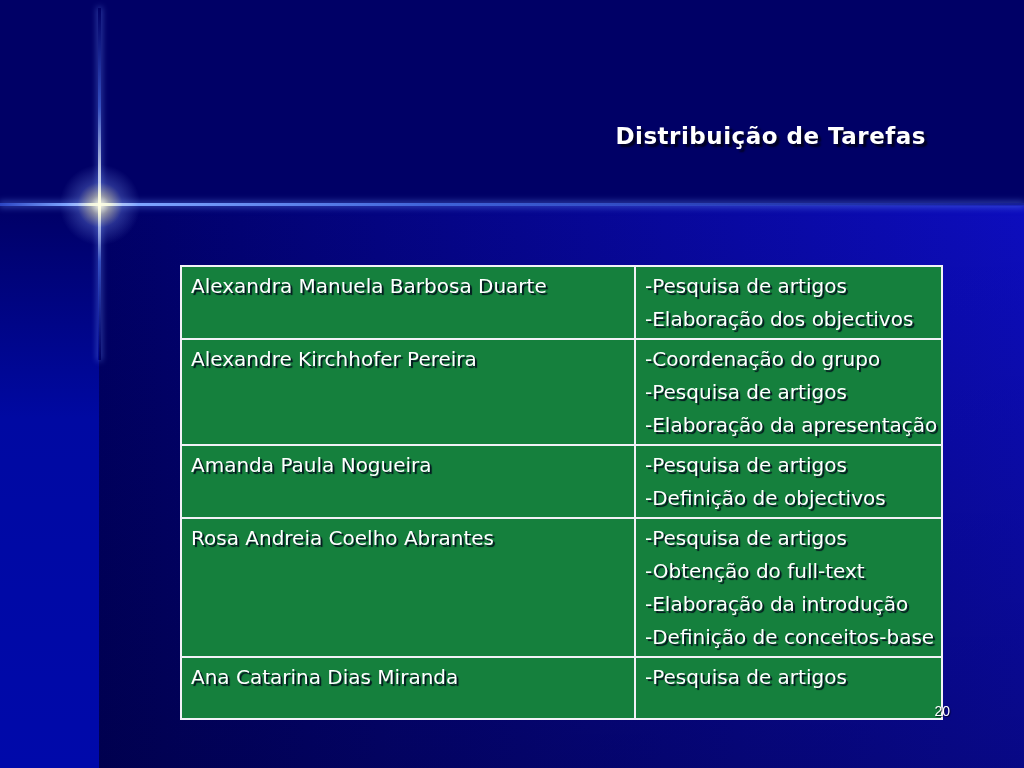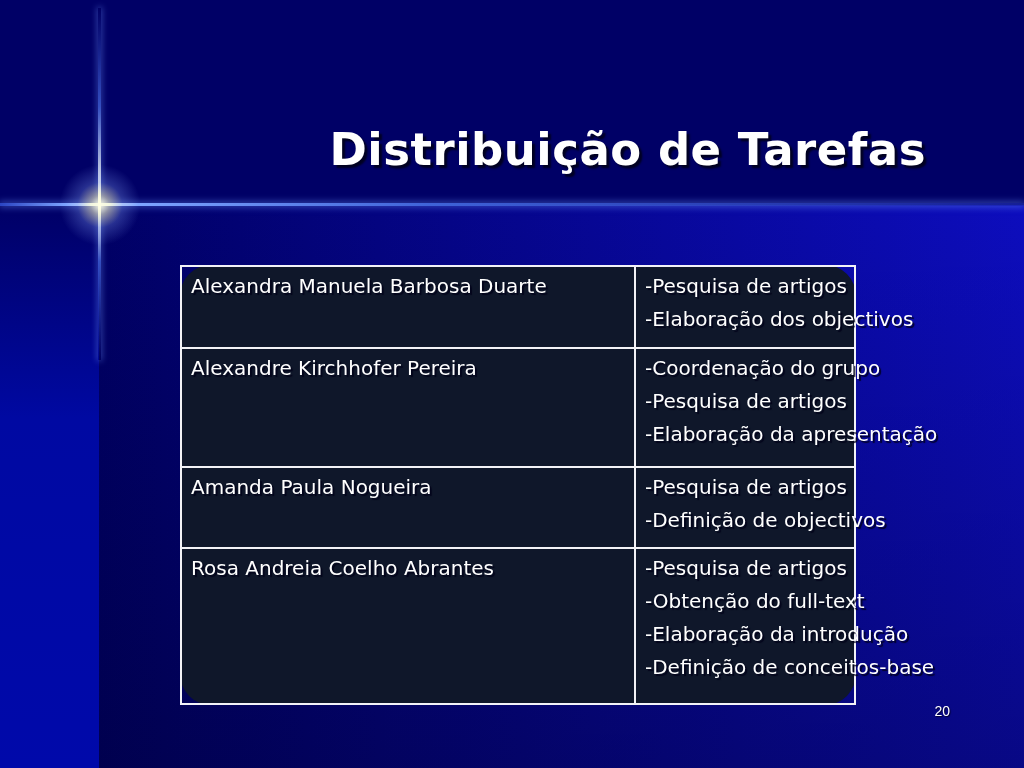--- a/index.html
+++ b/index.html
@@ -61,35 +61,34 @@
       rgba(255,255,228,0.95) 0%,
       rgba(255,255,205,0.55) 16%,
       rgba(140,170,255,0.28) 38%,
       rgba(140,170,255,0) 68%);
   }
   
   .title {
     position: absolute;
     top: 123px;
     right: 98px;
-    font-size: 45px;
+    font-size: 23px;
     font-weight: bold;
     letter-spacing: 0.5px;
     white-space: nowrap;
     text-shadow: 3px 3px 2px rgba(0,0,25,0.9);
   }
   
   table.tasks {
     position: absolute;
     left: 180px; top: 265px;
-    width: 676px; height: 440px;
+    width: 763px; height: 440px;
     border-collapse: collapse;
     table-layout: fixed;
-    background: #0f172a;
-    border-radius: 31px;
+    background: #15803d;
   }
   table.tasks td {
     border: 2px solid #f2f2f7;
     vertical-align: top;
     padding: 3px 6px 2px 9px;
     font-size: 20px;
     line-height: 33px;
     text-shadow: 2px 2px 1px rgba(0,0,25,0.85);
   }
   td.col-name { width: 437px; }
@@ -143,18 +142,24 @@
     </tr>
     <tr style="height:133px;margin-top:20px;">
       <td class="col-name">Rosa Andreia Coelho Abrantes</td>
       <td>
         <div class="task-line">-Pesquisa de artigos</div>
         <div class="task-line">-Obtenção do full-text</div>
         <div class="task-line">-Elaboração da introdução</div>
         <div class="task-line">-Definição de conceitos-base</div>
       </td>
     </tr>
+    <tr style="height:62px;">
+      <td class="col-name">Ana Catarina Dias Miranda</td>
+      <td>
+        <div class="task-line">-Pesquisa de artigos</div>
+      </td>
+    </tr>
   </tbody>
     </table>
 
   <div class="page-number">20</div>
 
 </div>
 
 </body></html>

